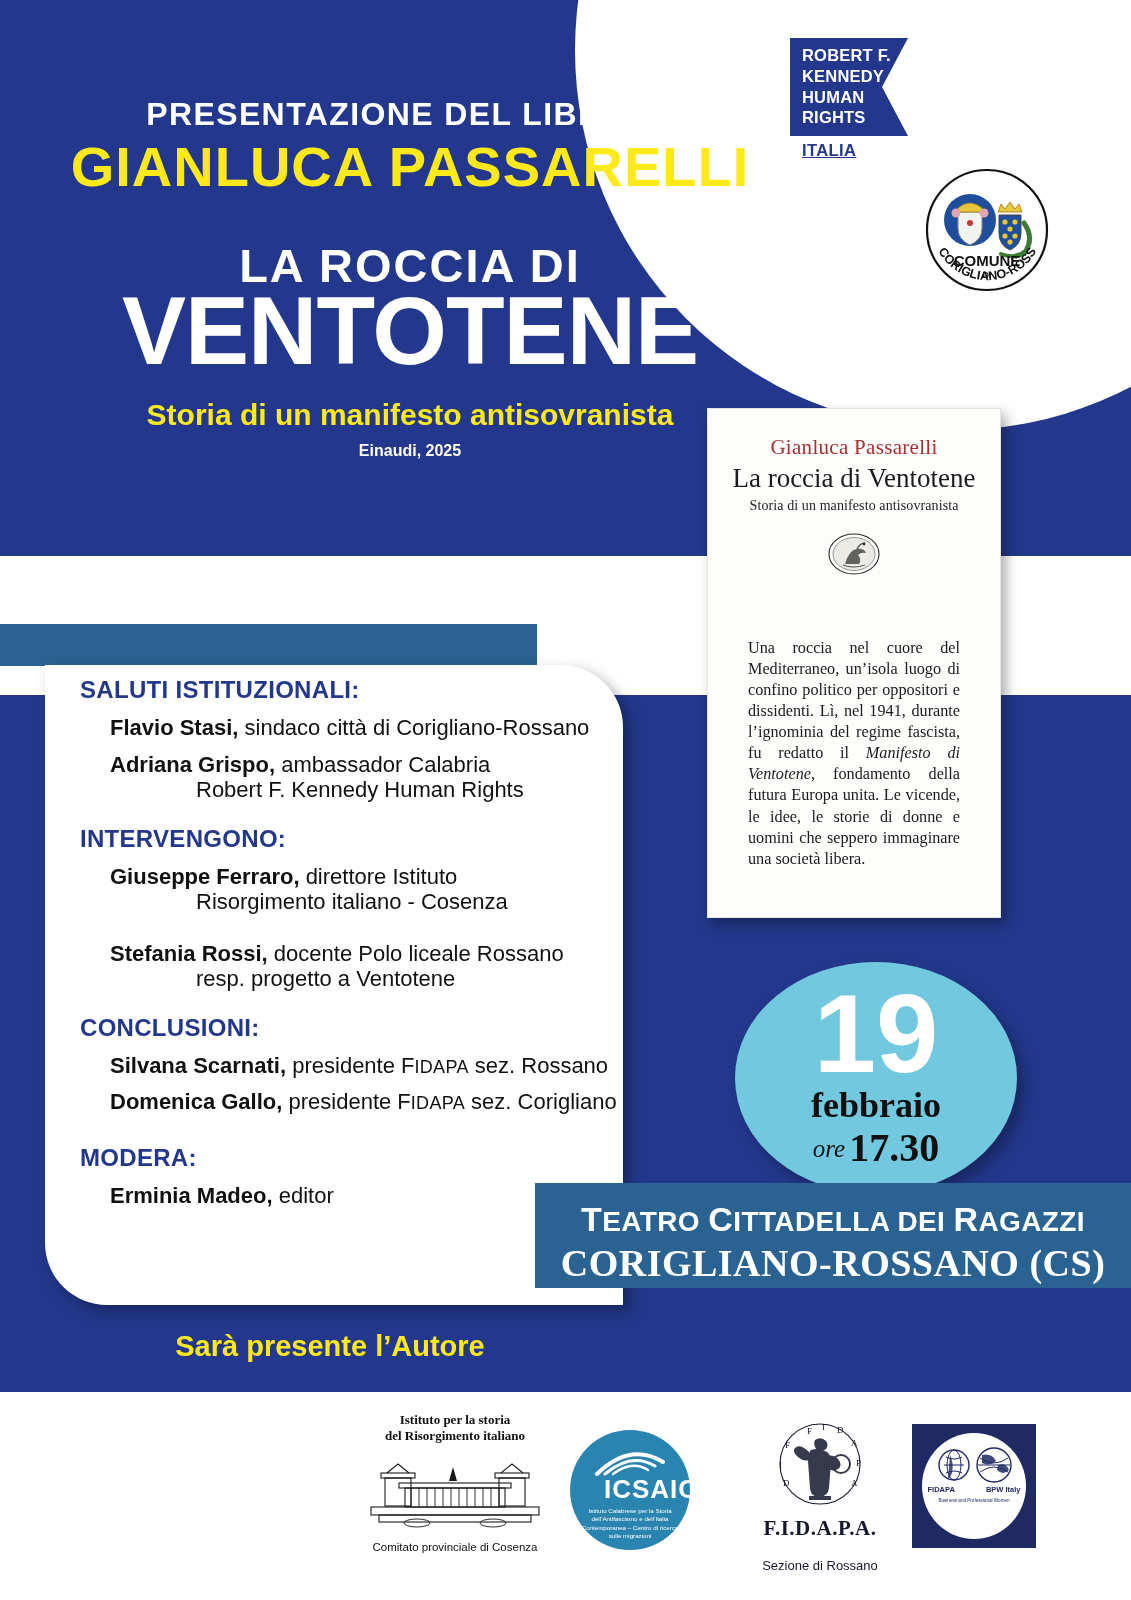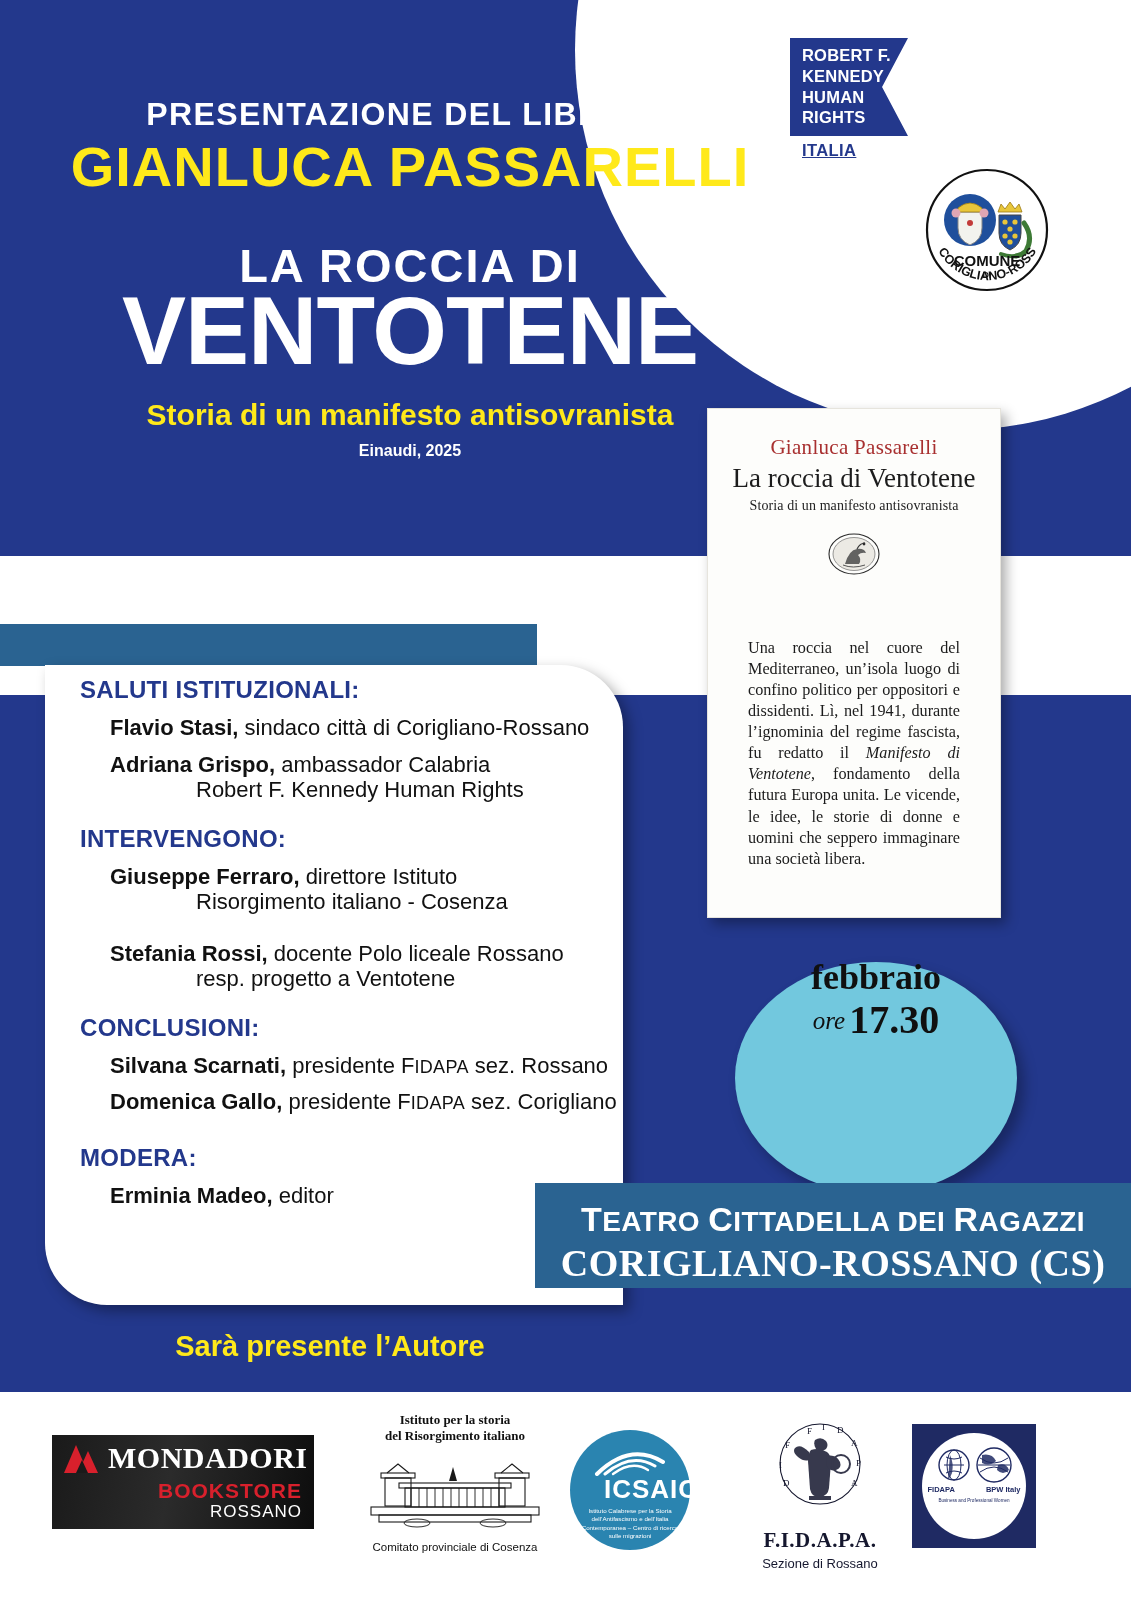--- a/index.html
+++ b/index.html
@@ -142,22 +142,22 @@
 
   .icsaic{
     position:absolute;left:570px;top:30px;width:120px;height:120px;border-radius:50%;
     background:#2a84b0;color:#fff;text-align:center;
   }
   .ics-arcs{margin:16px auto 0 auto;width:74px;height:30px;}
   .ics-name{font-size:26px;font-weight:bold;letter-spacing:1px;margin-top:-2px;padding-left:34px;}
   .ics-sub{font-size:6.2px;line-height:1.35;padding:2px 10px 0 10px;}
 
   .fidapa{position:absolute;left:745px;top:22px;width:150px;text-align:center;color:#15172e;}
-  .fid-name{font-family:"Liberation Serif",serif;font-size:21px;font-weight:bold;letter-spacing:.5px;margin-top:16px;}
-  .fid-sez{font-size:13px;margin-top:3px;}
+  .fid-name{font-family:"Liberation Serif",serif;font-size:21px;font-weight:bold;letter-spacing:.5px;margin-top:4px;}
+  .fid-sez{font-size:13px;margin-top:17px;}
 
   .bpw{position:absolute;left:912px;top:24px;width:124px;height:124px;background:#1f2a63;}
   .bpw-oval{
     position:absolute;left:10px;top:9px;width:104px;height:106px;background:#fff;border-radius:50%;
     text-align:center;
   }
   .bpw-labels{display:flex;justify-content:center;gap:31px;margin-top:52px;}
   .bpw-labels span{font-size:7.5px;font-weight:bold;color:#1f2a63;}
   .bpw-tag{font-size:4.6px;color:#1f2a63;margin-top:4px;}
 </style>
@@ -274,50 +274,37 @@
       <b>Domenica Gallo,</b><span class="role"> presidente F</span><span class="role sc">IDAPA</span><span class="role"> sez. Corigliano</span>
     </div>
 
     <div class="sec-head" style="margin-top:29px;">MODERA:</div>
     <div class="entry">
       <b>Erminia Madeo,</b><span class="role"> editor</span>
     </div>
   </div>
 
   <div class="date-oval">
+    <div class="date-day">19</div>
     <div class="date-month">febbraio</div>
     <div class="date-time">
       <span class="ore">ore</span>
       <span class="hh">17.30</span>
     </div>
   </div>
 
   <div class="venue">
     <div class="venue-l1"><span class="cap">T</span><span>EATRO </span><span class="cap">C</span><span>ITTADELLA DEI </span><span class="cap">R</span><span>AGAZZI</span></div>
     <div class="venue-l2">CORIGLIANO-ROSSANO (CS)</div>
   </div>
 
   <div class="sara">Sarà presente l’Autore</div>
 
   <div class="sponsors">
 
-    <div class="mondadori">
-      <div class="mond-row">
-        <div class="mond-tri">
-          <svg viewBox="0 0 40 34" width="40" height="34">
-            <path d="M2 32 L14 4 L26 32 Z" fill="#d8202c"></path>
-            <path d="M16 32 L26 10 L36 32 Z" fill="#d8202c"></path>
-            <path d="M14 32 L20 19 L26 32 Z" fill="#1a1a1a"></path>
-          </svg>
-        </div>
-        <div class="mond-name">MONDADORI</div>
-      </div>
-      <div class="mond-book">BOOKSTORE</div>
-      <div class="mond-ross">ROSSANO</div>
-    </div>
 
     <div class="istituto">
       <div class="ist-t">Istituto per la storia</div>
       <div class="ist-t">del Risorgimento italiano</div>
       <div>
         <svg viewBox="0 0 180 92" width="180" height="92">
           <g fill="none" stroke="#1a1a1a" stroke-width="1.1">
             <rect x="6" y="64" width="168" height="8"></rect>
             <rect x="14" y="72" width="152" height="7"></rect>
             <rect x="34" y="40" width="112" height="5"></rect>

